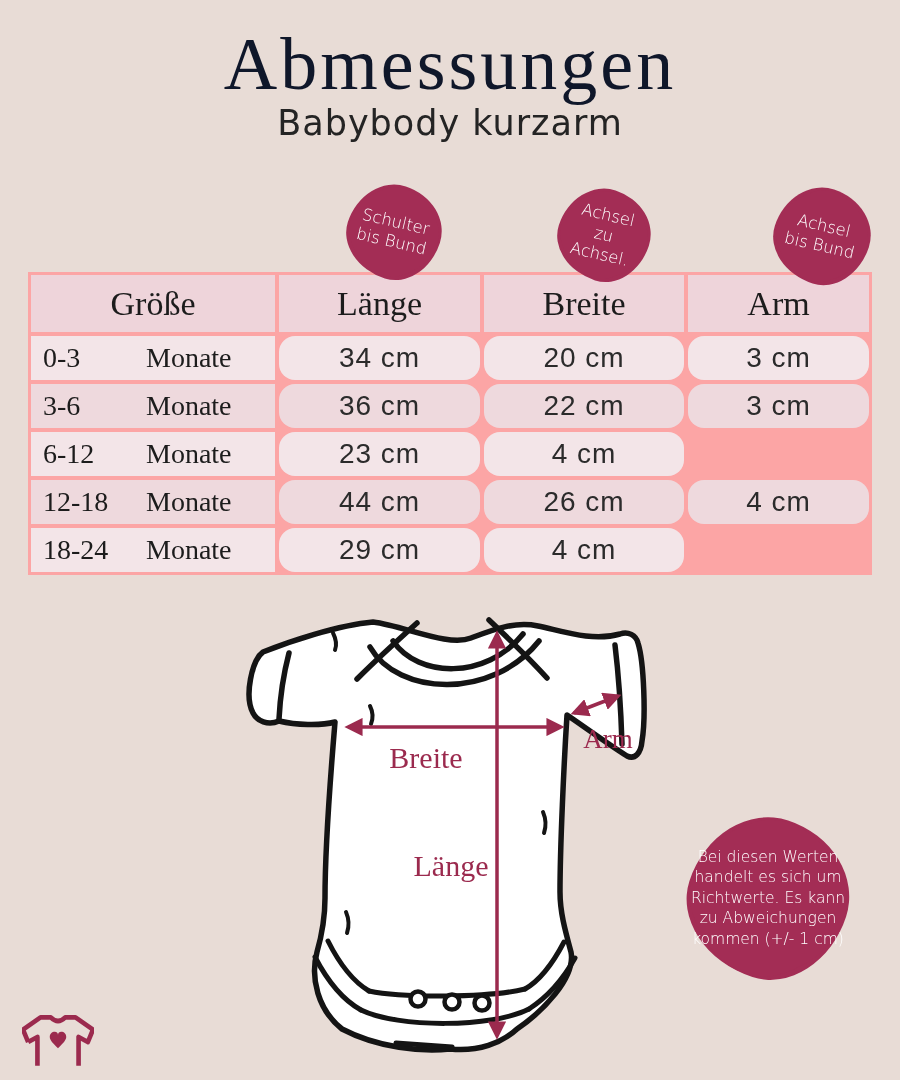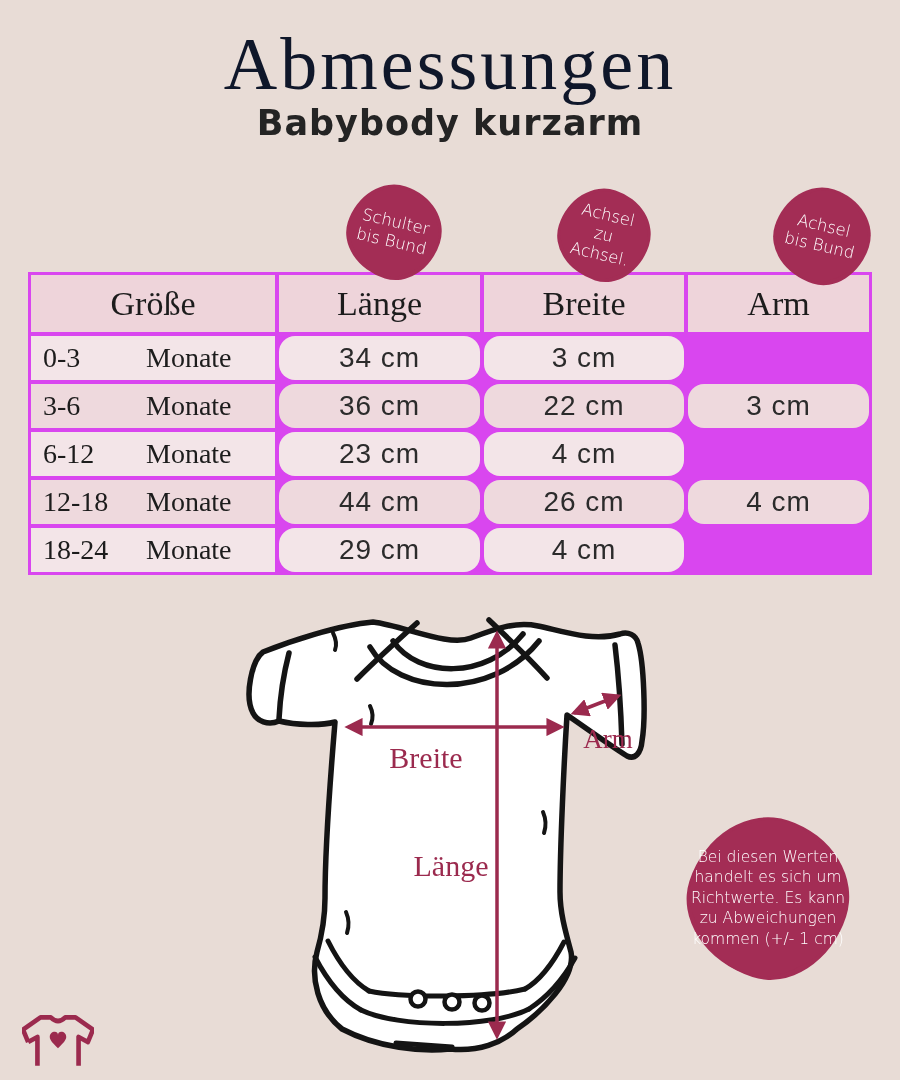--- a/index.html
+++ b/index.html
@@ -3,21 +3,21 @@
 <meta charset="utf-8">
 <style>
   * { margin:0; padding:0; box-sizing:border-box; }
   body { width:900px; height:1080px; font-family:"Liberation Serif", serif; }
   .page { position:relative; width:900px; height:1080px; background:#e8dcd6; overflow:hidden; }
 
   .title { position:absolute; top:22px; left:0; width:100%; text-align:center;
            font-family:"Liberation Serif", serif; font-size:74px; letter-spacing:3px;
            color:#0f172a; font-weight:normal; }
   .subtitle { position:absolute; top:103px; left:0; width:100%; text-align:center;
-              font-family:"DejaVu Sans", sans-serif; font-weight:700; font-size:35px;
+              font-family:"DejaVu Sans", sans-serif; font-weight:400; font-size:35px;
               letter-spacing:1px; color:#242424; }
 
   
   .stamp { position:absolute; display:flex; align-items:center; justify-content:center; z-index:5; }
   .stamp::before { content:""; position:absolute; inset:0; background:#a32d55;
                    border-radius:47% 53% 44% 56% / 55% 46% 54% 45%; transform:rotate(18deg); }
   .stamp::after  { content:""; position:absolute; inset:3px; background:#a32d55;
                    border-radius:55% 45% 57% 43% / 44% 57% 43% 56%; transform:rotate(-14deg); }
   .stamp-text { position:relative; z-index:2; transform:rotate(13deg); color:#ffffff;
                 text-align:center; font-family:"DejaVu Sans", sans-serif; font-weight:200;
@@ -25,21 +25,21 @@
   #stamp-schulter { left:347px; top:185px; width:94px; height:94px; }
   #stamp-achsel-zu { left:558px; top:189px; width:92px; height:92px; }
   #stamp-achsel-bund { left:774px; top:188px; width:96px; height:96px; }
 
   
   #note-badge { left:688px; top:818px; width:160px; height:160px; }
   #note-badge .stamp-text { transform:none; font-size:15.5px; line-height:1.32; }
 
   
   .size-table { position:absolute; left:28px; top:272px; width:844px; height:303px;
-                background:#d946ef; padding:3px; display:grid; gap:4px;
+                background:#fca5a5; padding:3px; display:grid; gap:4px;
                 grid-template-rows:57px 44px 44px 44px 44px 44px; }
   .trow { display:grid; grid-template-columns:244px 201px 200px 181px; gap:4px; }
   .cell { display:flex; align-items:center; justify-content:center;
           color:#1c1c1c; overflow:hidden; }
   .trow.head .cell { background:#eed4da; font-size:34px; }
   .trow.light .cell { background:#f3e5e8; }
   .trow.dark  .cell { background:#eed9dd; }
   .size-cell { justify-content:flex-start; padding-left:12px; font-size:28px; }
   .size-cell .size { display:inline-block; width:103px; }
   .val { font-family:"Liberation Sans", sans-serif; font-size:28px; color:#2b2b2b;
@@ -84,20 +84,21 @@
       <div class="cell">Länge</div>
       <div class="cell">Breite</div>
       <div class="cell">Arm</div>
     </div>
     <div class="trow light">
       <div class="cell size-cell">
         <span class="size">0-3</span>
         <span class="unit">Monate</span>
       </div>
       <div class="cell val">34 cm</div>
+      <div class="cell val">20 cm</div>
       <div class="cell val">3 cm</div>
     </div>
     <div class="trow dark">
       <div class="cell size-cell">
         <span class="size">3-6</span>
         <span class="unit">Monate</span>
       </div>
       <div class="cell val">36 cm</div>
       <div class="cell val">22 cm</div>
       <div class="cell val">3 cm</div>

